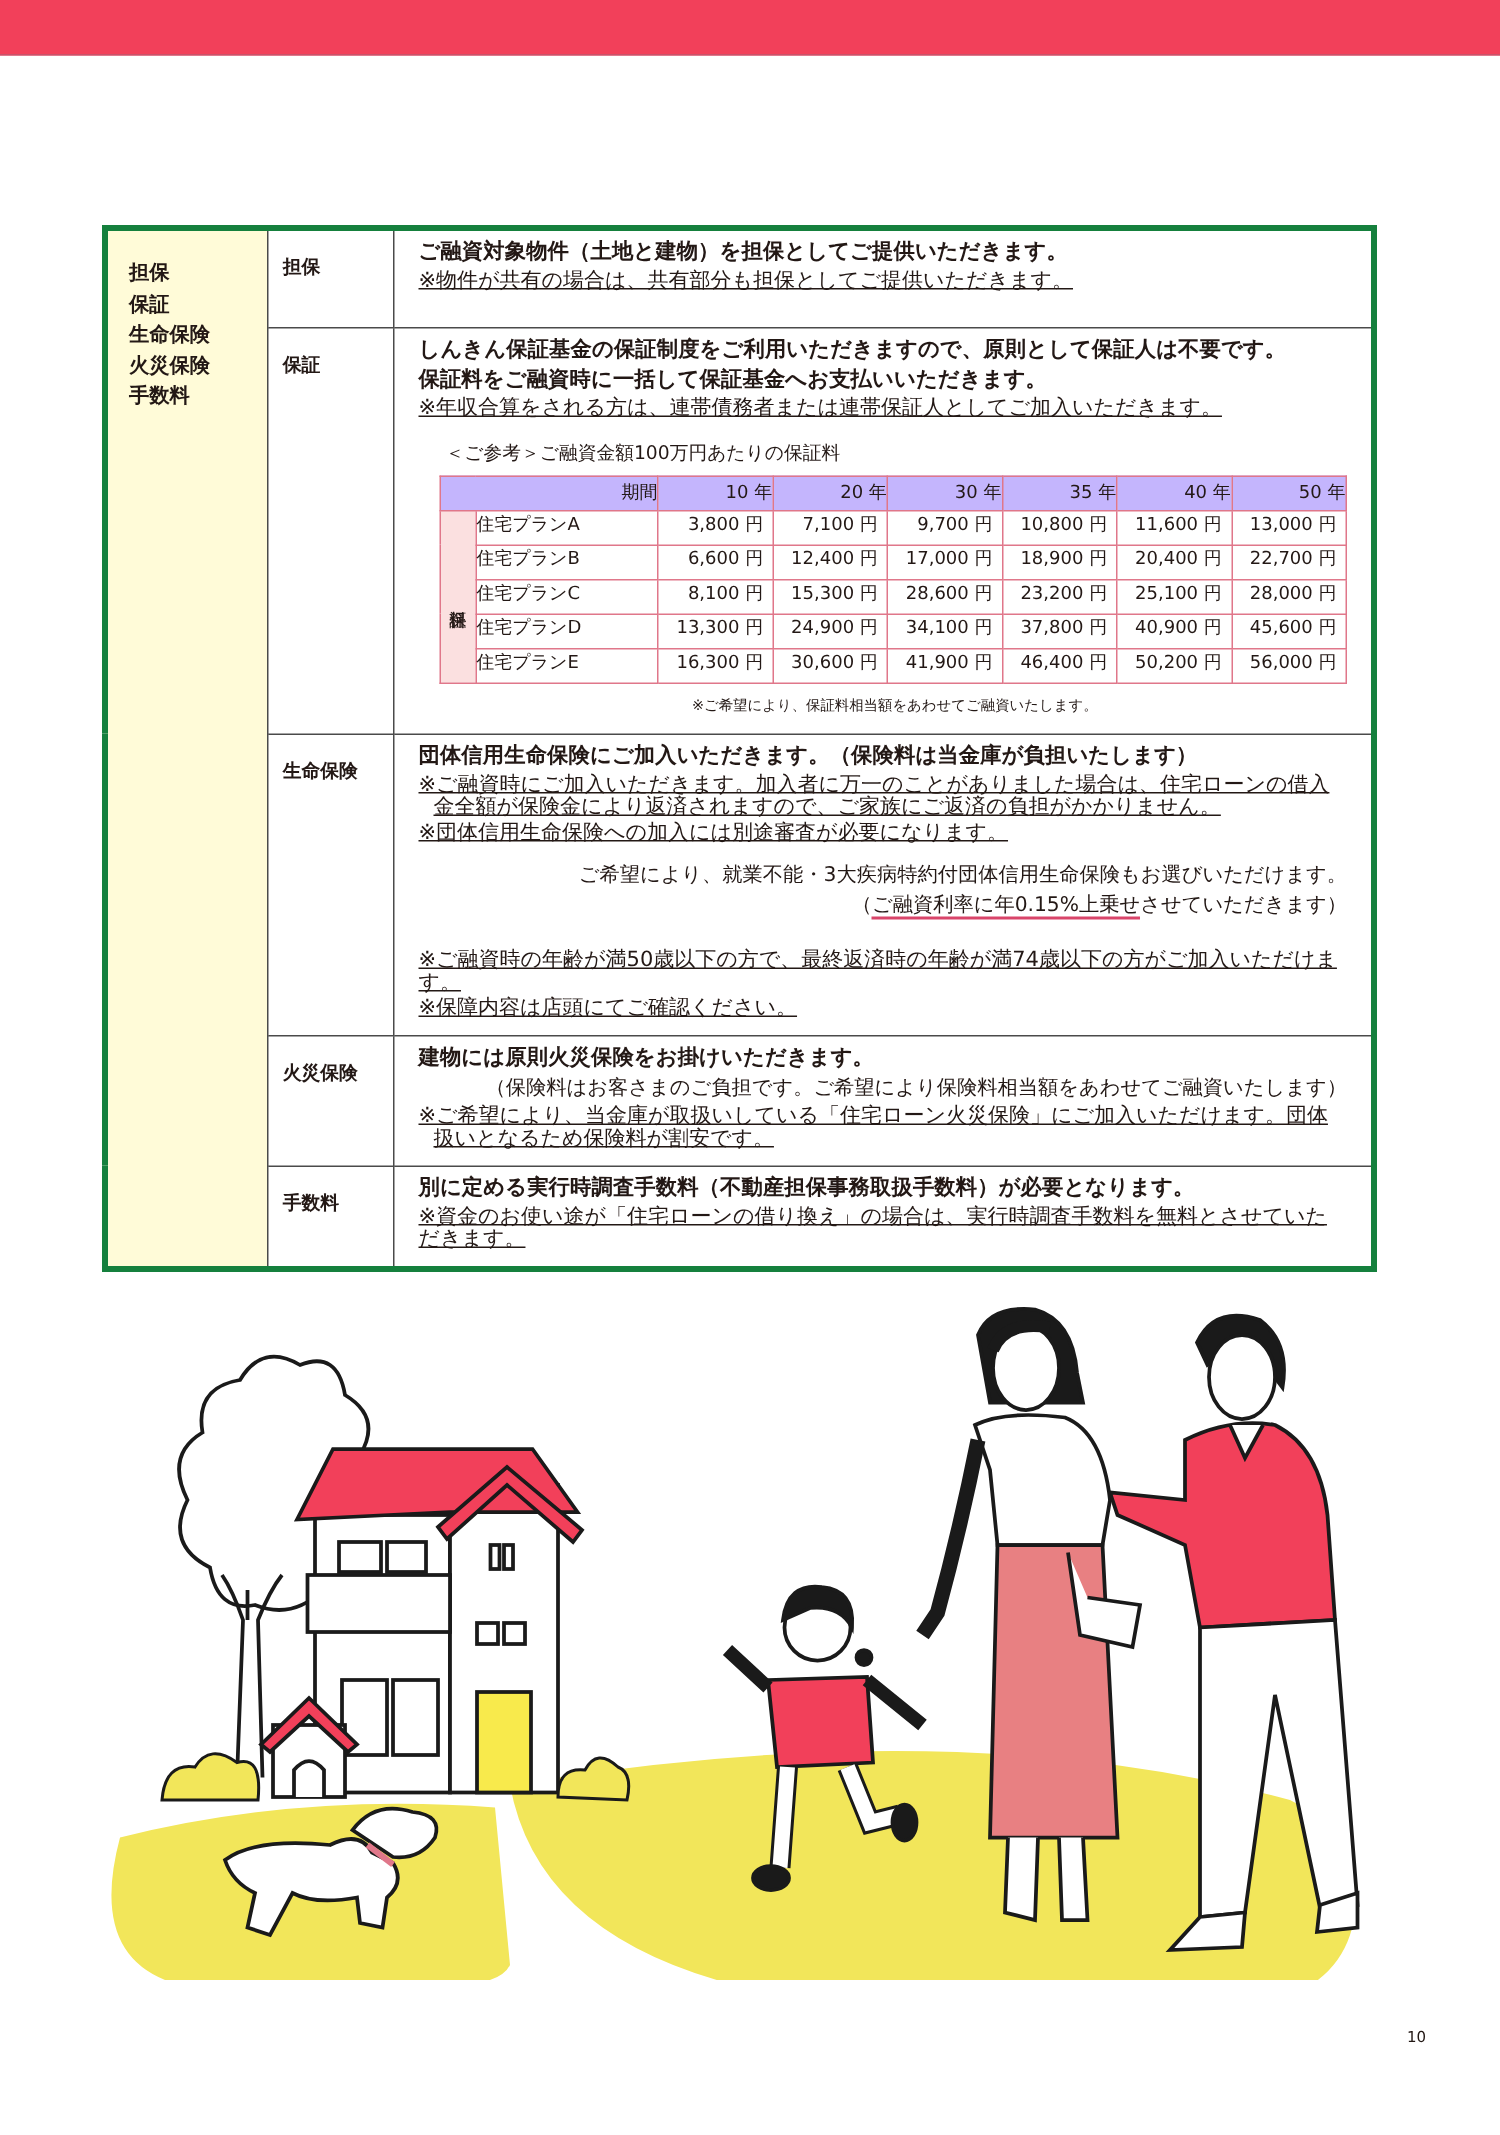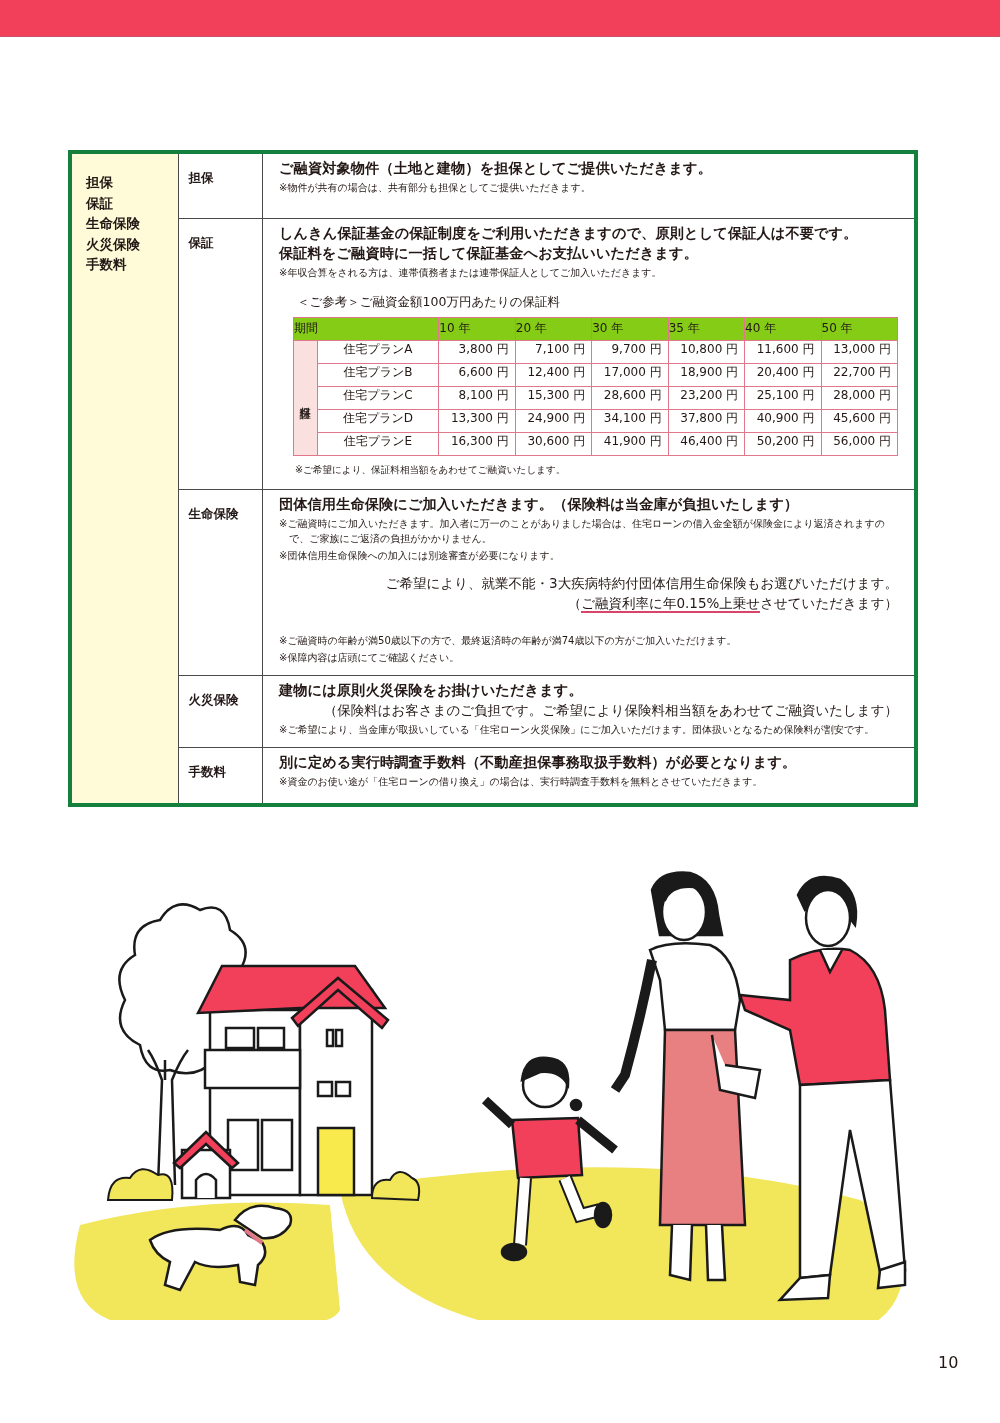--- a/index.html
+++ b/index.html
@@ -9,36 +9,36 @@
   .top-bar { position: absolute; left: 0; top: 0; width: 1000px; height: 37px; background: #f2405a; border-bottom: 1px solid #c9526a; }
 
   .main-table { position: absolute; left: 68px; top: 150px; width: 850px; border-collapse: collapse; border: 4px solid #15803d; }
   .main-table td { border: 1px solid #4a4a4a; vertical-align: top; }
   .cat-cell { width: 110px; background: #fffbd8; padding: 18px 0 0 14px; font-weight: bold; font-size: 13.5px; line-height: 20.5px; }
   .sub-cell { width: 86px; padding: 16px 0 0 10px; font-weight: bold; font-size: 12.5px; }
   .content-cell { padding: 4px 16px 10px 16px; }
 
   .lead { font-weight: bold; font-size: 14.2px; line-height: 20px; letter-spacing: 0.1px; }
   .lead-normal { font-size: 13.5px; line-height: 20px; text-align: right; }
-  .note { font-size: 10px; line-height: 15px; margin-top: 2px; }
+  .note { font-size: 14px; line-height: 15px; margin-top: 2px; text-decoration: underline; }
   .note.indent { padding-left: 10px; text-indent: -10px; }
   .spacer { height: 10px; }
   .underline { border-bottom: 2px solid #d9456a; }
 
   .ref-title { font-size: 12.5px; margin: 14px 0 6px 18px; }
   .fee-table { border-collapse: collapse; margin-left: 14px; width: 605px; font-size: 12px; }
   .fee-table td, .fee-table th { border: 1px solid #e0778a; height: 23px; font-weight: normal; }
-  .fee-table th { background: #84cc16; text-align: left; }
-  .fee-table td.plan { text-align: center; width: 128px; }
+  .fee-table th { background: #c4b5fd; text-align: right; }
+  .fee-table td.plan { text-align: left; width: 128px; }
   .fee-table td.num { text-align: right; padding-right: 6px; width: 78px; }
   .fee-table td.side { background: #fbe0e0; width: 24px; text-align: center; vertical-align: middle; font-size: 11.5px; line-height: 14px; writing-mode: vertical-rl; }
-  .fee-note { font-size: 9.6px; margin: 8px 0 0 16px; }
+  .fee-note { font-size: 9.6px; margin: 8px 0 0 16px; text-align: center; }
 
   .illustration { position: absolute; left: 0; top: 860px; width: 1000px; height: 460px; }
-  .page-number { position: absolute; left: 938px; top: 1353px; font-size: 16px; color: #231815; }
+  .page-number { position: absolute; left: 938px; top: 1353px; font-size: 10px; color: #231815; }
 </style>
 </head>
 <body>
 
 <div class="top-bar"></div>
 
 <table class="main-table">
   <tbody>
       <tr>
     <td class="cat-cell" rowspan="5">

